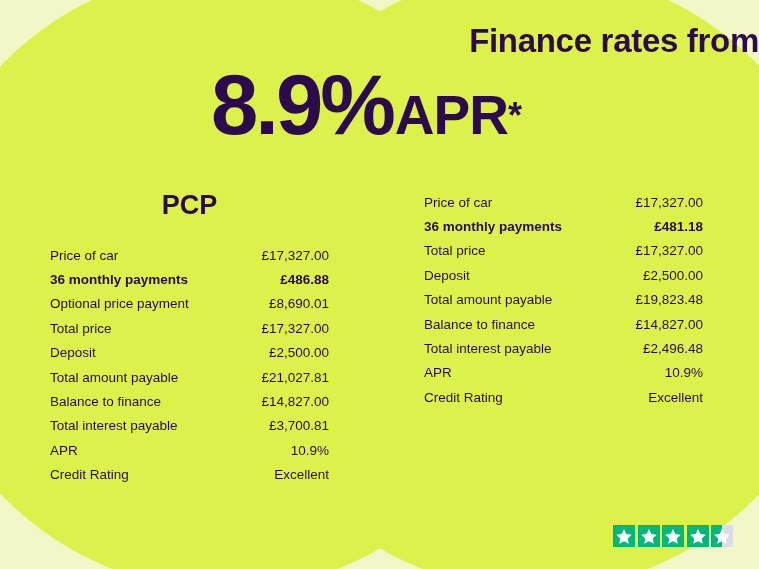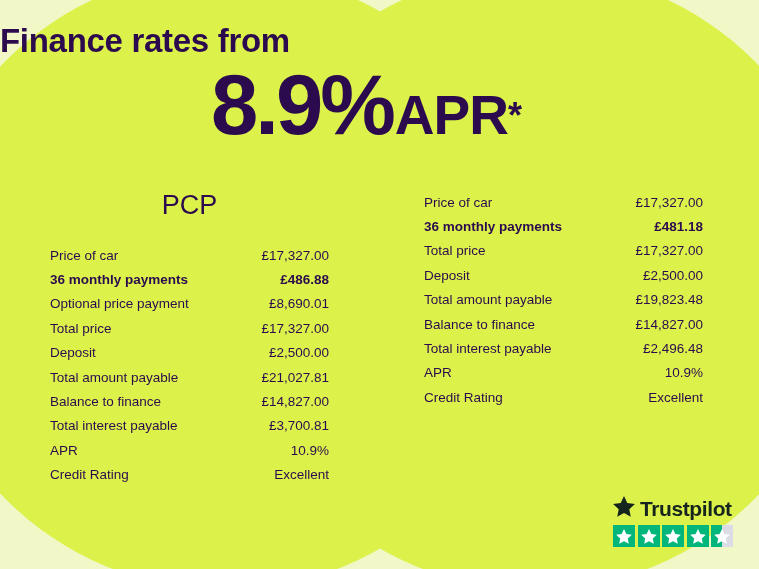--- a/index.html
+++ b/index.html
@@ -22,21 +22,21 @@
     background: #dcf24b;
   }
   .blob-left  { width: 620px; height: 620px; left: -85px;  top: -30px; }
   .blob-right { width: 620px; height: 620px; left: 225px;  top: -30px; }
 
   .content { position: relative; z-index: 2; width: 759px; height: 569px; }
 
   .headline {
     position: absolute;
     top: 22px; left: 0; width: 759px;
-    text-align: left;
+    text-align: right;
     color: #2b0b4d;
     font-size: 33px;
     font-weight: bold;
     letter-spacing: -0.3px;
   }
   .bigrate {
     position: absolute;
     top: 62px; left: 0; width: 733px;
     text-align: center;
     color: #2b0b4d;
@@ -63,21 +63,21 @@
   .cols {
     position: absolute;
     top: 190px; left: 0; width: 759px;
     display: flex;
   }
   .col { width: 379px; position: relative; }
   .col-title {
     text-align: center;
     color: #2b0b4d;
     font-size: 27px;
-    font-weight: normal;
+    font-weight: bold;
     margin-bottom: 22px;
   }
   .col-inner { padding: 0 50px; }
   .col-right .col-inner { padding: 0 55px 0 45px; }
 
   .row {
     display: flex;
     justify-content: space-between;
     align-items: baseline;
     color: #2b0b4d;
@@ -228,28 +228,20 @@
             <span class="label">Credit Rating</span>
             <span class="value">Excellent</span>
           </div>
         </div>
       </div>
 
     </div>
 
 
     <div class="trustpilot">
-      <div class="tp-top">
-        <span>
-          <svg width="22" height="21" viewBox="0 0 24 23">
-              <polygon points="12,0 15.6,7.6 24,8.7 17.8,14.5 19.4,22.8 12,18.7 4.6,22.8 6.2,14.5 0,8.7 8.4,7.6" fill="#16241e"></polygon>
-            </svg>
-        </span>
-        <span class="tp-name">Trustpilot</span>
-      </div>
       <div class="tp-stars">
         <span class="tp-star">
           <svg width="16" height="15" viewBox="0 0 24 23">
               <polygon points="12,0 15.6,7.6 24,8.7 17.8,14.5 19.4,22.8 12,18.7 4.6,22.8 6.2,14.5 0,8.7 8.4,7.6" fill="#ffffff"></polygon>
             </svg>
         </span>
         <span class="tp-star">
           <svg width="16" height="15" viewBox="0 0 24 23">
               <polygon points="12,0 15.6,7.6 24,8.7 17.8,14.5 19.4,22.8 12,18.7 4.6,22.8 6.2,14.5 0,8.7 8.4,7.6" fill="#ffffff"></polygon>
             </svg>

